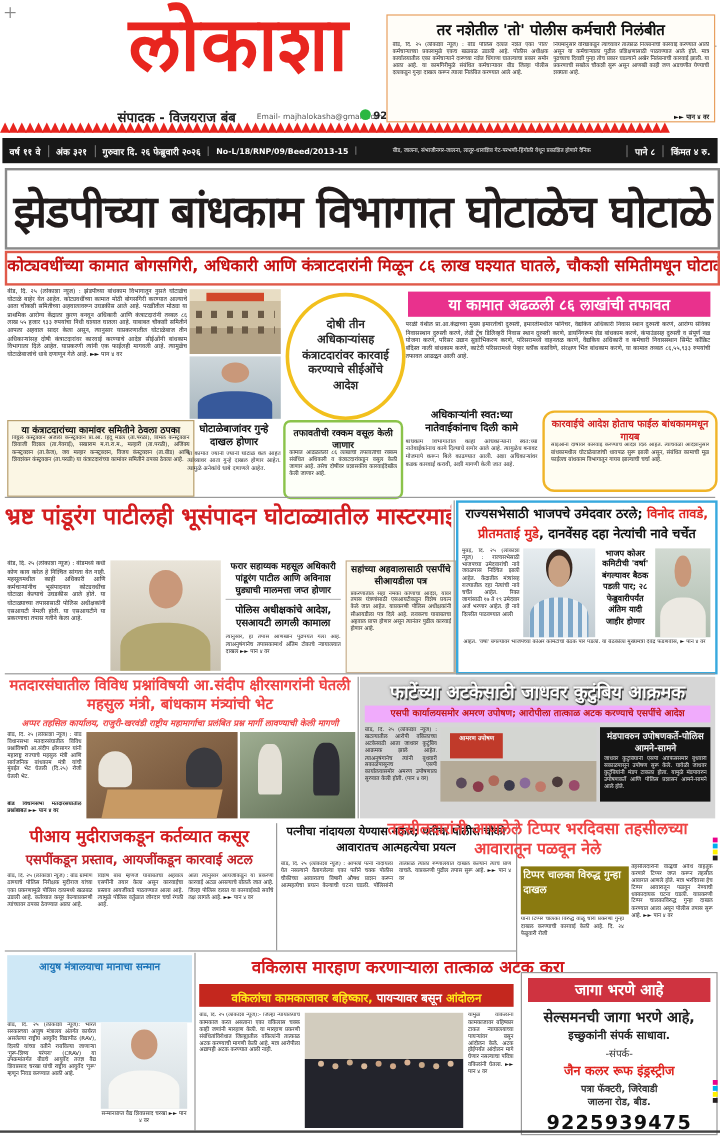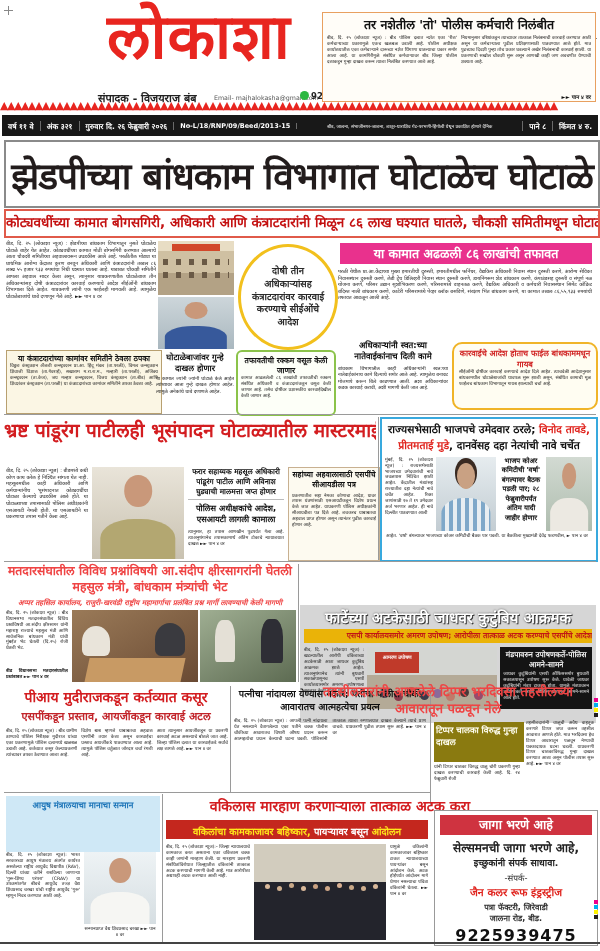--- a/index.html
+++ b/index.html
@@ -32,23 +32,23 @@
         font-size:9.5px;font-weight:bold;color:#2a2a2a;text-align:center;line-height:1.35;padding:6px;}
   .greenbox{border:2px solid #8bc34a;border-radius:6px;background:#fdfff8;padding:3px;}
   .yellowbox{border:2px solid #f0b428;border-radius:10px;background:#fffdf2;padding:3px 5px;}
   .cream-box{border:1px solid #b8a070;background:#fbf6e4;padding:2px 3px;}
   .boxed-note{border:1px solid #c8b090;background:#fdfaf0;padding:2px 3px;}
   .bh{font-weight:bold;text-align:center;color:#111;}
   .red-head{font-weight:800;color:#d31d20;text-align:center;white-space:nowrap;overflow:hidden;}
   .maroon-head{font-weight:800;color:#ef4444;text-align:center;}
   .brown-strip{background:#a2766b;color:#fff;font-weight:bold;font-size:11px;line-height:19px;text-align:center;white-space:nowrap;overflow:hidden;}
   .blue-box{border:2px solid #38a9de;background:#fff;}
-  .gray-panel{background:#d6d6d6;margin-top:41px;}
+  .gray-panel{background:#d6d6d6;}
   .phate-head{font-size:15px;font-weight:800;color:#fff;text-align:center;text-shadow:1px 1px 0 #3a3a3a,0 0 2px #555;white-space:nowrap;}
-  .phate-sub{background:#eab308;color:#c11616;font-weight:bold;font-size:7.6px;text-align:right;line-height:14px;white-space:nowrap;overflow:hidden;}
+  .phate-sub{background:#f0abfc;color:#c11616;font-weight:bold;font-size:7.6px;text-align:center;line-height:14px;white-space:nowrap;overflow:hidden;}
   .blackbox{background:#141414;color:#f2f2f2;padding:3px;}
   .olivebox{background:#8a7a10;color:#fffef0;font-weight:bold;font-size:8.5px;text-align:left;line-height:1.4;padding:3px 2px;}
   .bluebox{background:#cfe8f6;padding:3px 2px;text-align:center;}
   .vakil-strip{background:#c4271e;text-align:center;line-height:19px;white-space:nowrap;overflow:hidden;}
   .ad-box{border:1.5px solid #999;background:#fff;padding:4px 5px;text-align:center;}
   .ad-strip{background:#cf3340;color:#fff;font-weight:bold;font-size:12.5px;line-height:20px;}
   
   .photo{position:absolute;overflow:hidden;background:#b9b2a6;}
   .p-head{position:absolute;left:50%;top:9%;width:30%;height:34%;transform:translateX(-50%);border-radius:50%;background:#c9987a;}
   .p-body{position:absolute;left:50%;bottom:-2%;width:82%;height:46%;transform:translateX(-50%);border-radius:45% 45% 0 0;background:#3f5a96;}

